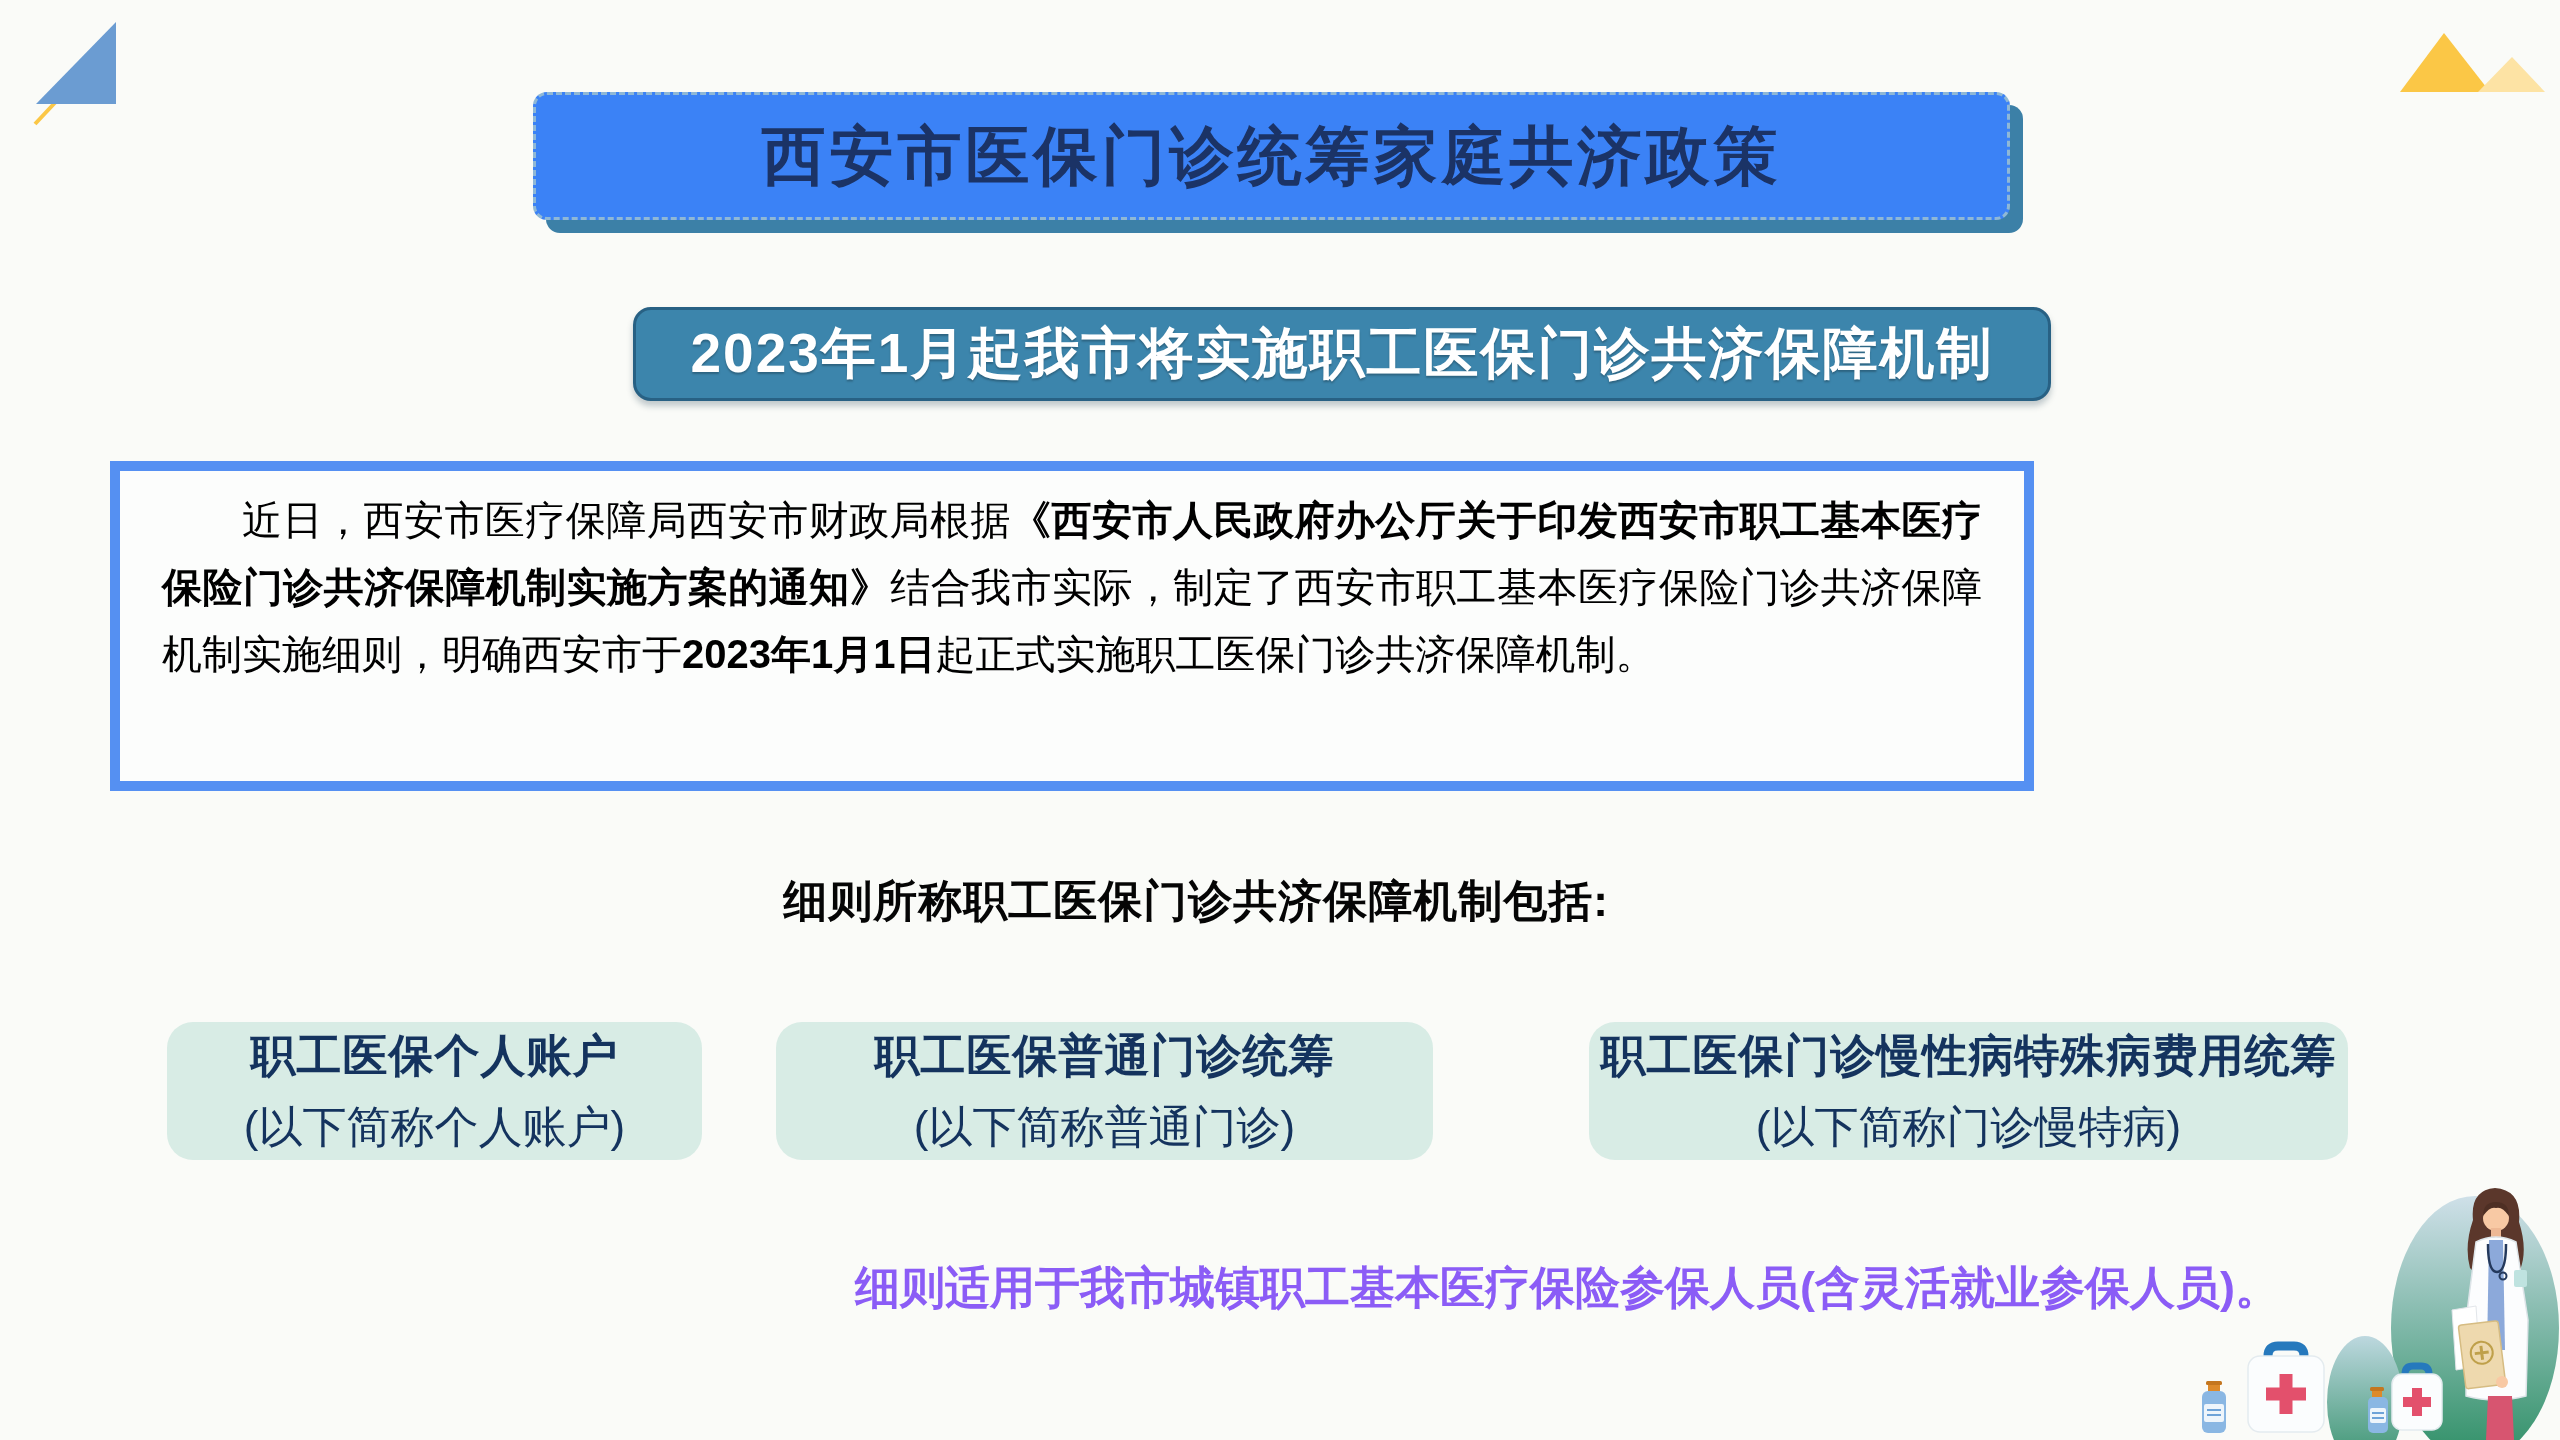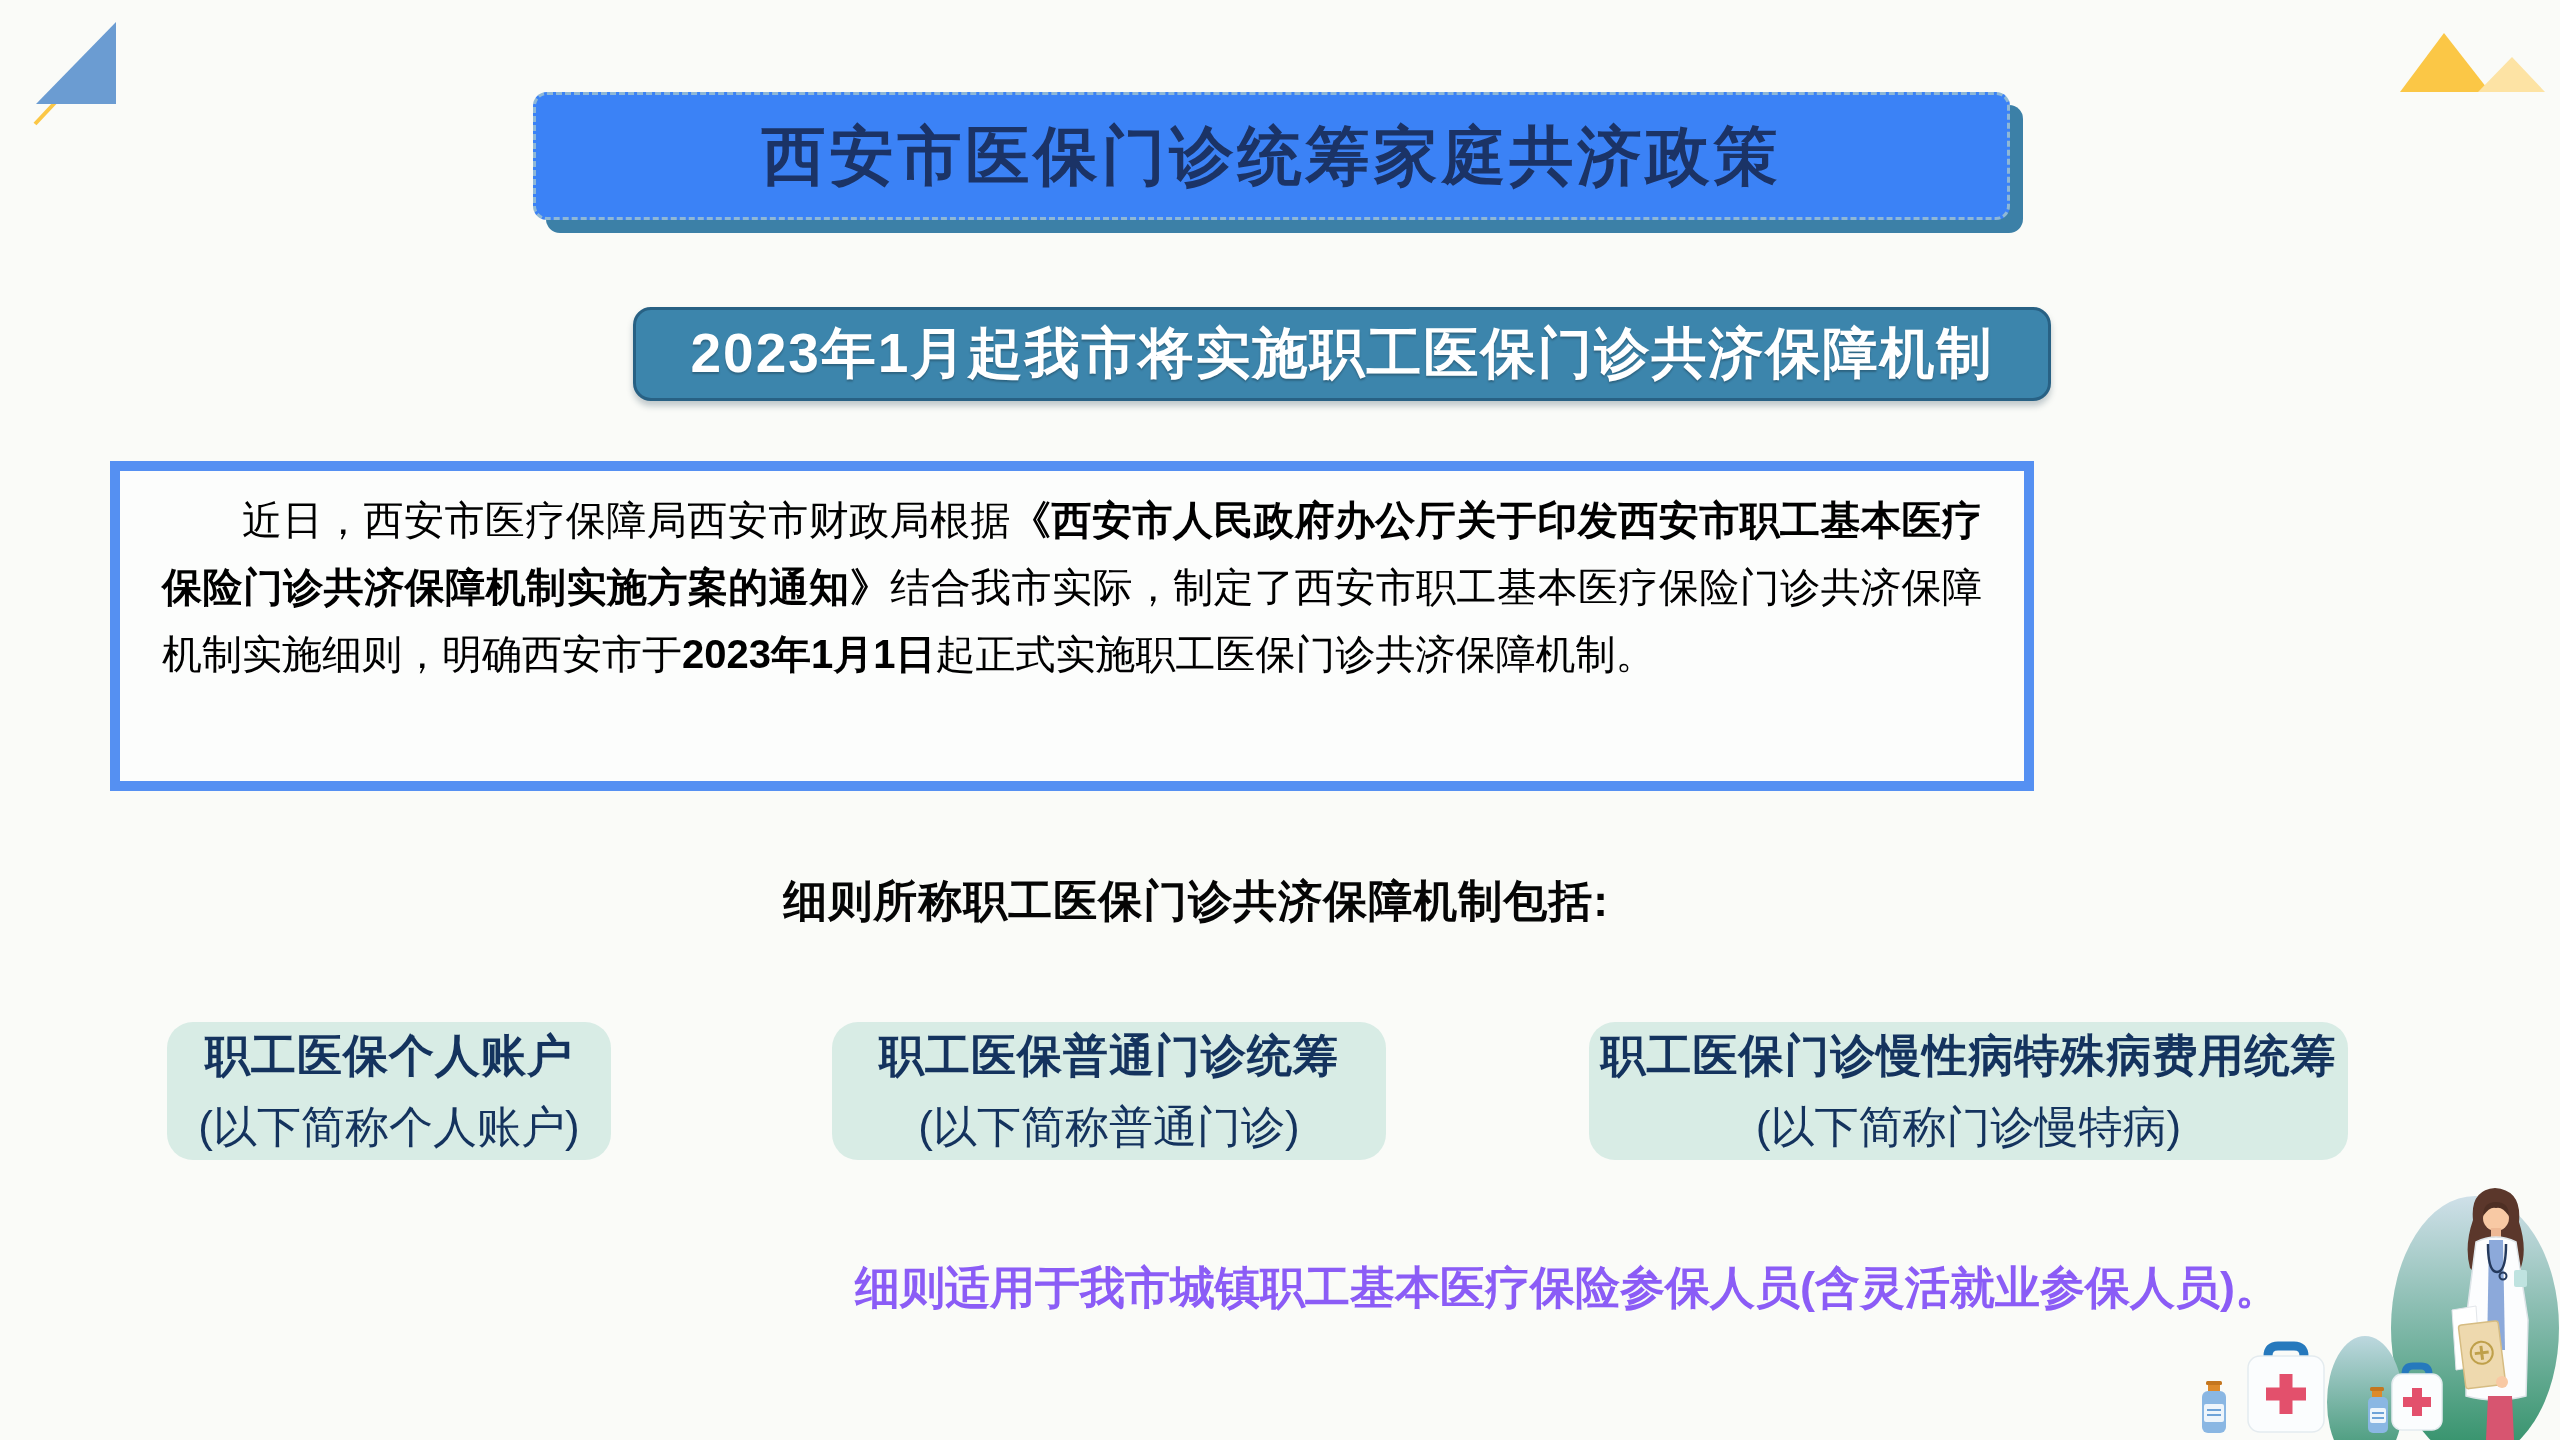--- a/index.html
+++ b/index.html
@@ -73,22 +73,22 @@
 
   
   .card{
     position:absolute;top:1022px;height:138px;
     box-sizing:border-box;
     background:var(--card-bg,#d8ece5);
     border-radius:26px;
     display:flex;flex-direction:column;align-items:center;justify-content:center;
     padding:0 14px;
   }
-  .card-1{left:167px;width:444px;}
-  .card-2{left:832px;width:554px;}
+  .card-1{left:167px;width:535px;}
+  .card-2{left:776px;width:657px;}
   .card-3{left:1589px;width:759px;text-align:center;}
   .card .card-title{
     font-size:45px;font-weight:900;color:var(--card-text,#14335e);
     letter-spacing:1px;white-space:nowrap;
   }
   .card .card-subtitle{
     font-size:44px;font-weight:400;color:var(--card-text,#14335e);
     margin-top:12px;white-space:nowrap;
   }
 

